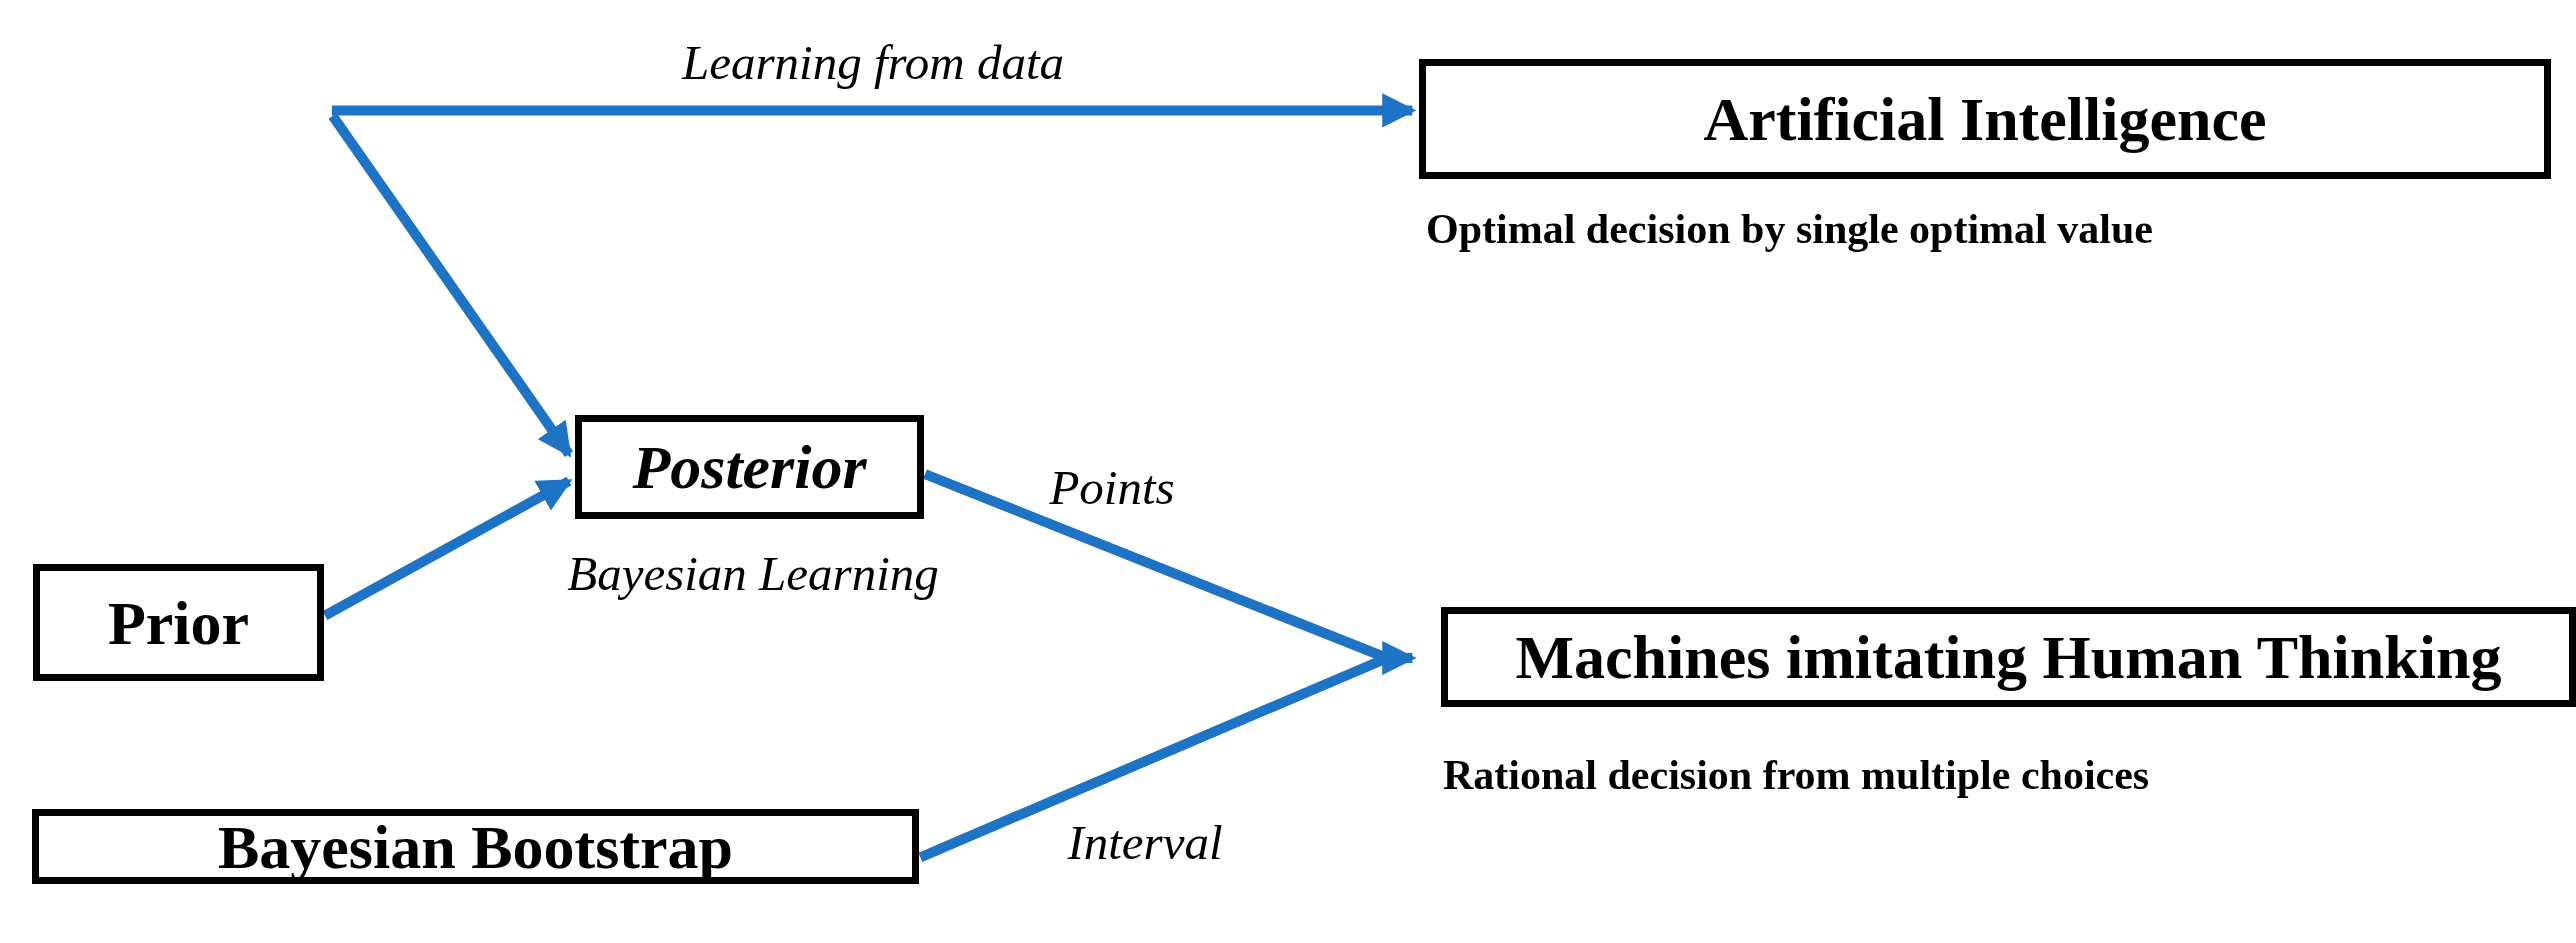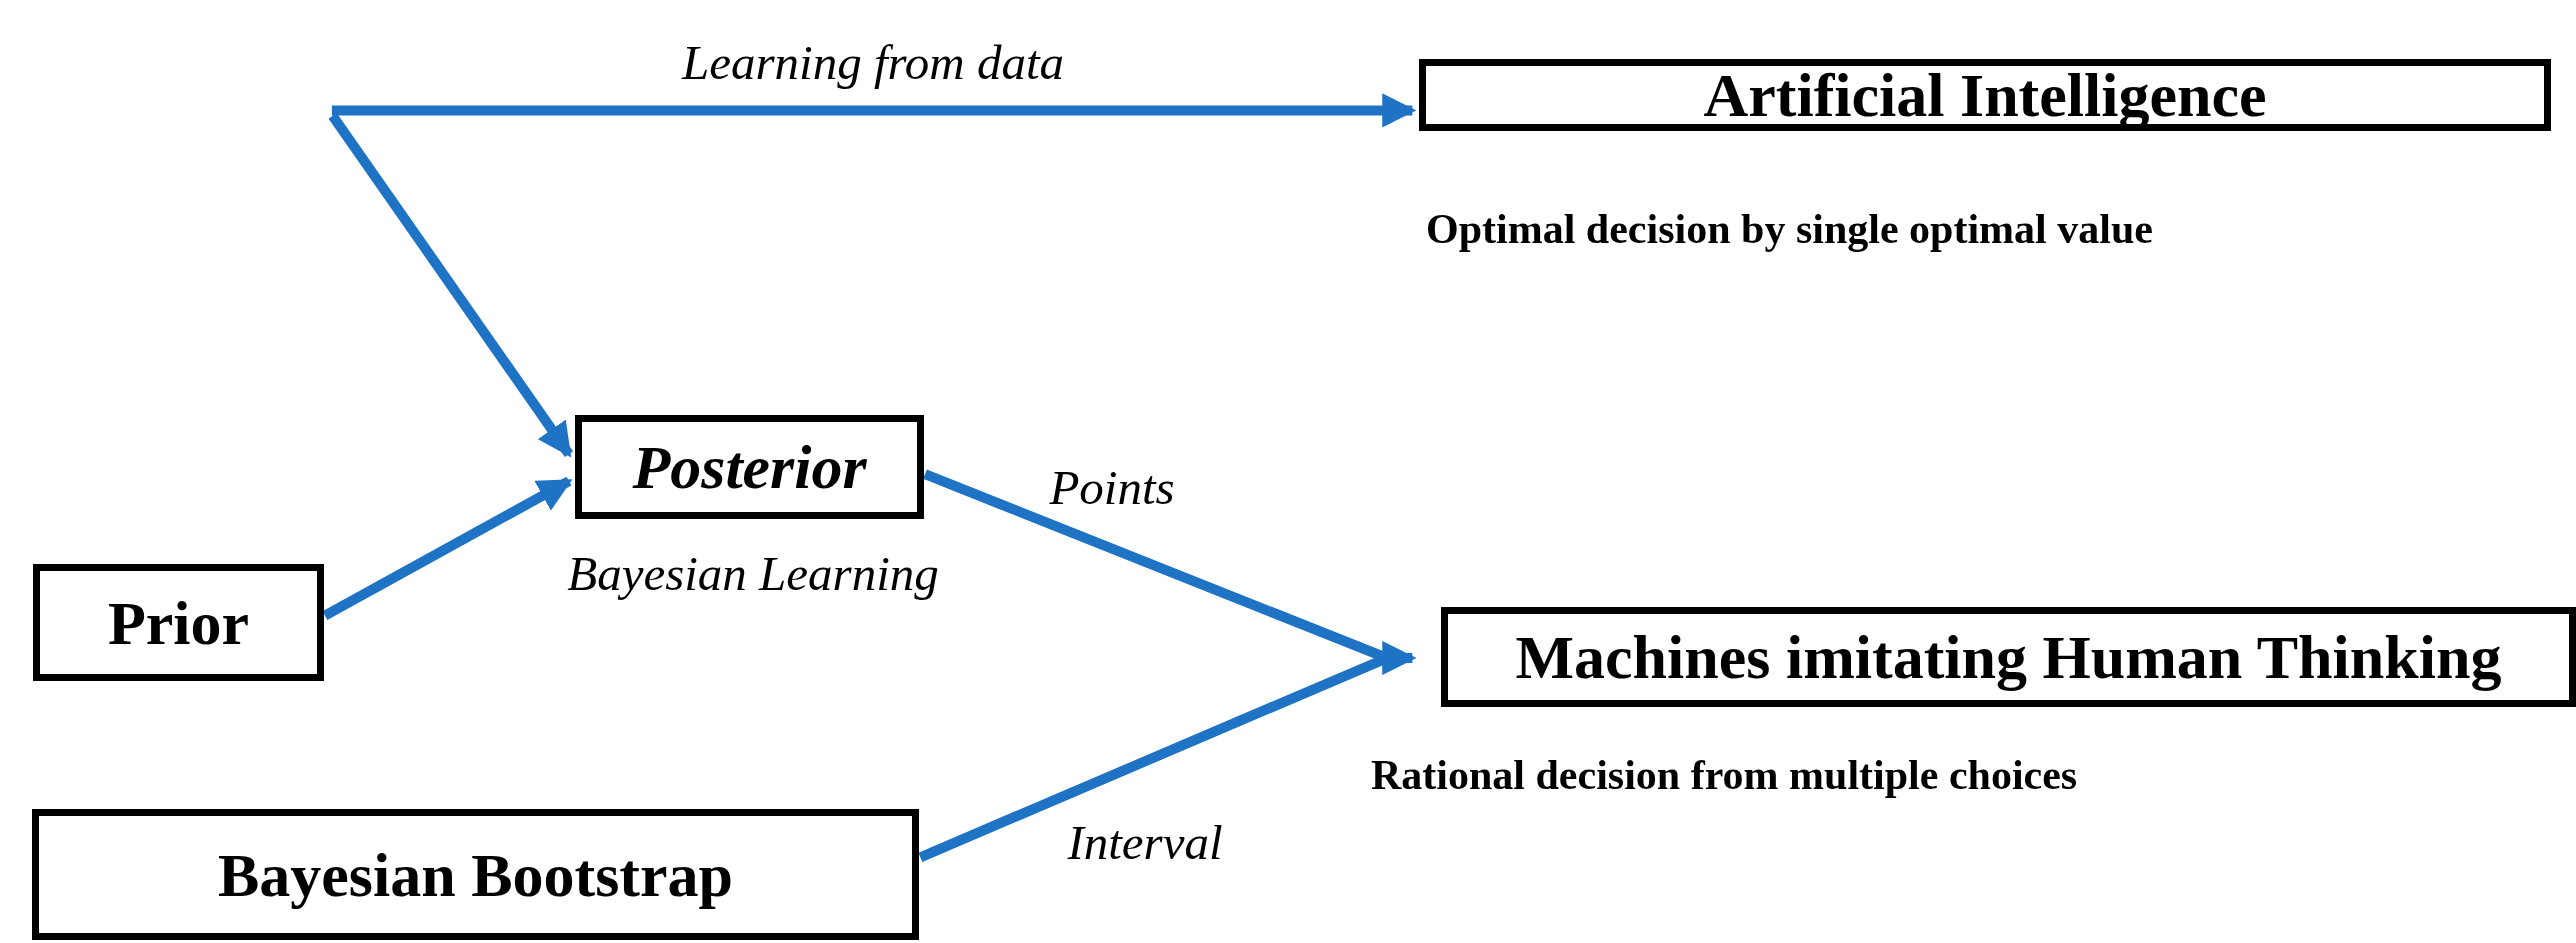--- a/index.html
+++ b/index.html
@@ -36,23 +36,23 @@
     display: flex;
     align-items: center;
     justify-content: center;
     font-weight: bold;
     font-size: 62px;
     white-space: nowrap;
     line-height: 1;
   }
   #node-data        { left: 44px;   top: 58px;   width: 286px;  height: 102px; }
   #node-prior       { left: 33px;   top: 564px;  width: 291px;  height: 117px; }
-  #node-bootstrap   { left: 32px;   top: 809px; width: 887px; height: 131px; }
+  #node-bootstrap   { left: 32px;   top: 809px; width: 887px; height: 75px; }
   #node-posterior   { left: 575px;  top: 415px;  width: 349px;  height: 104px; font-style: italic; }
-  #node-ai          { left: 1419px; top: 59px;   width: 1132px; height: 72px; }
+  #node-ai          { left: 1419px; top: 59px;   width: 1132px; height: 120px; }
   #node-machines    { left: 1424px; top: 607px;  width: 1135px; height: 100px; margin-left: 17px; }
 
   .edge-label {
     position: absolute;
     font-style: italic;
     font-size: 49px;
     white-space: nowrap;
     transform: translate(-50%, -50%);
     line-height: 1;
   }
@@ -63,21 +63,21 @@
 
   .caption {
     position: absolute;
     font-weight: bold;
     font-size: 42px;
     white-space: nowrap;
     transform: translateY(-50%);
     line-height: 1;
   }
   #caption-ai       { left: 1426px; top: 229px; }
-  #caption-machines { left: 1371px; top: 775px; }
+  #caption-machines { left: 1443px; top: 775px; }
 </style>
 </head>
 <body>
 
 <div class="canvas">
 
   <svg class="arrow-layer" viewBox="0 0 3334 1221" xmlns="http://www.w3.org/2000/svg">
     <defs>
       <marker id="ah" markerWidth="3.4" markerHeight="3.4" refX="3.0" refY="1.7" orient="auto" markerUnits="strokeWidth">
         <path d="M0,0 L3.4,1.7 L0,3.4 Z" fill="#1E73C4" class="ah-fill"></path>

